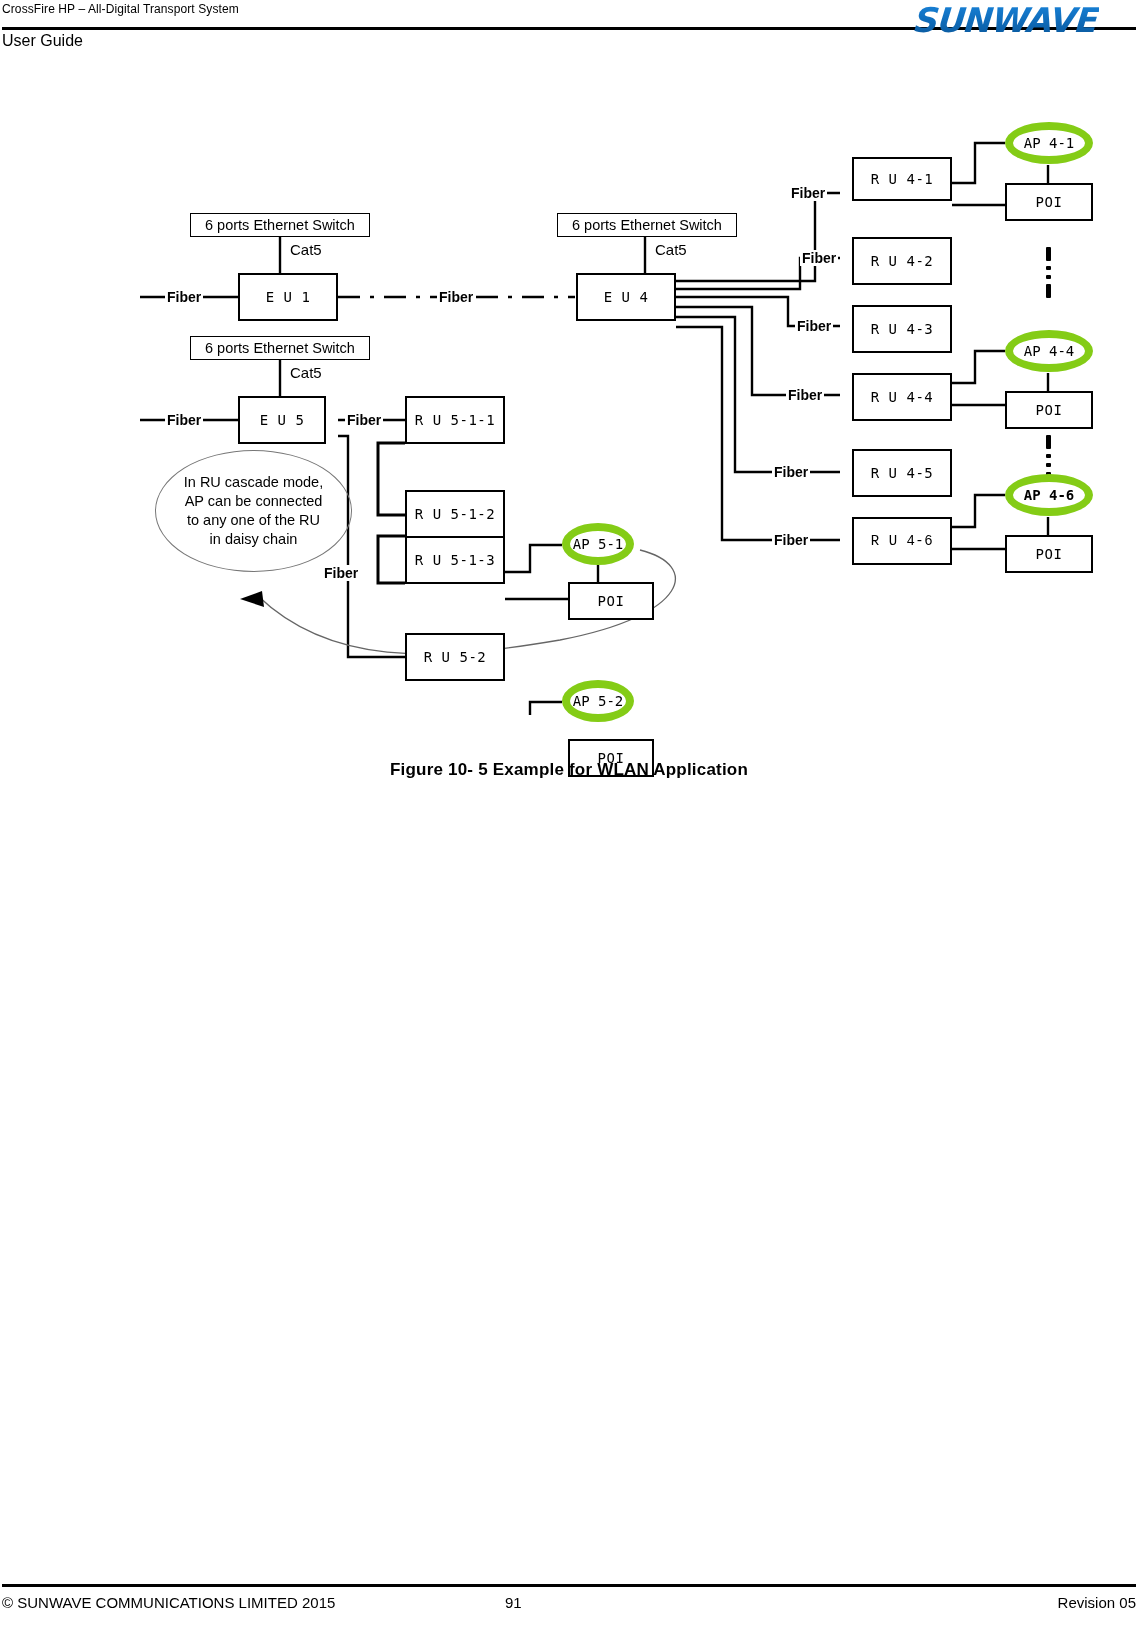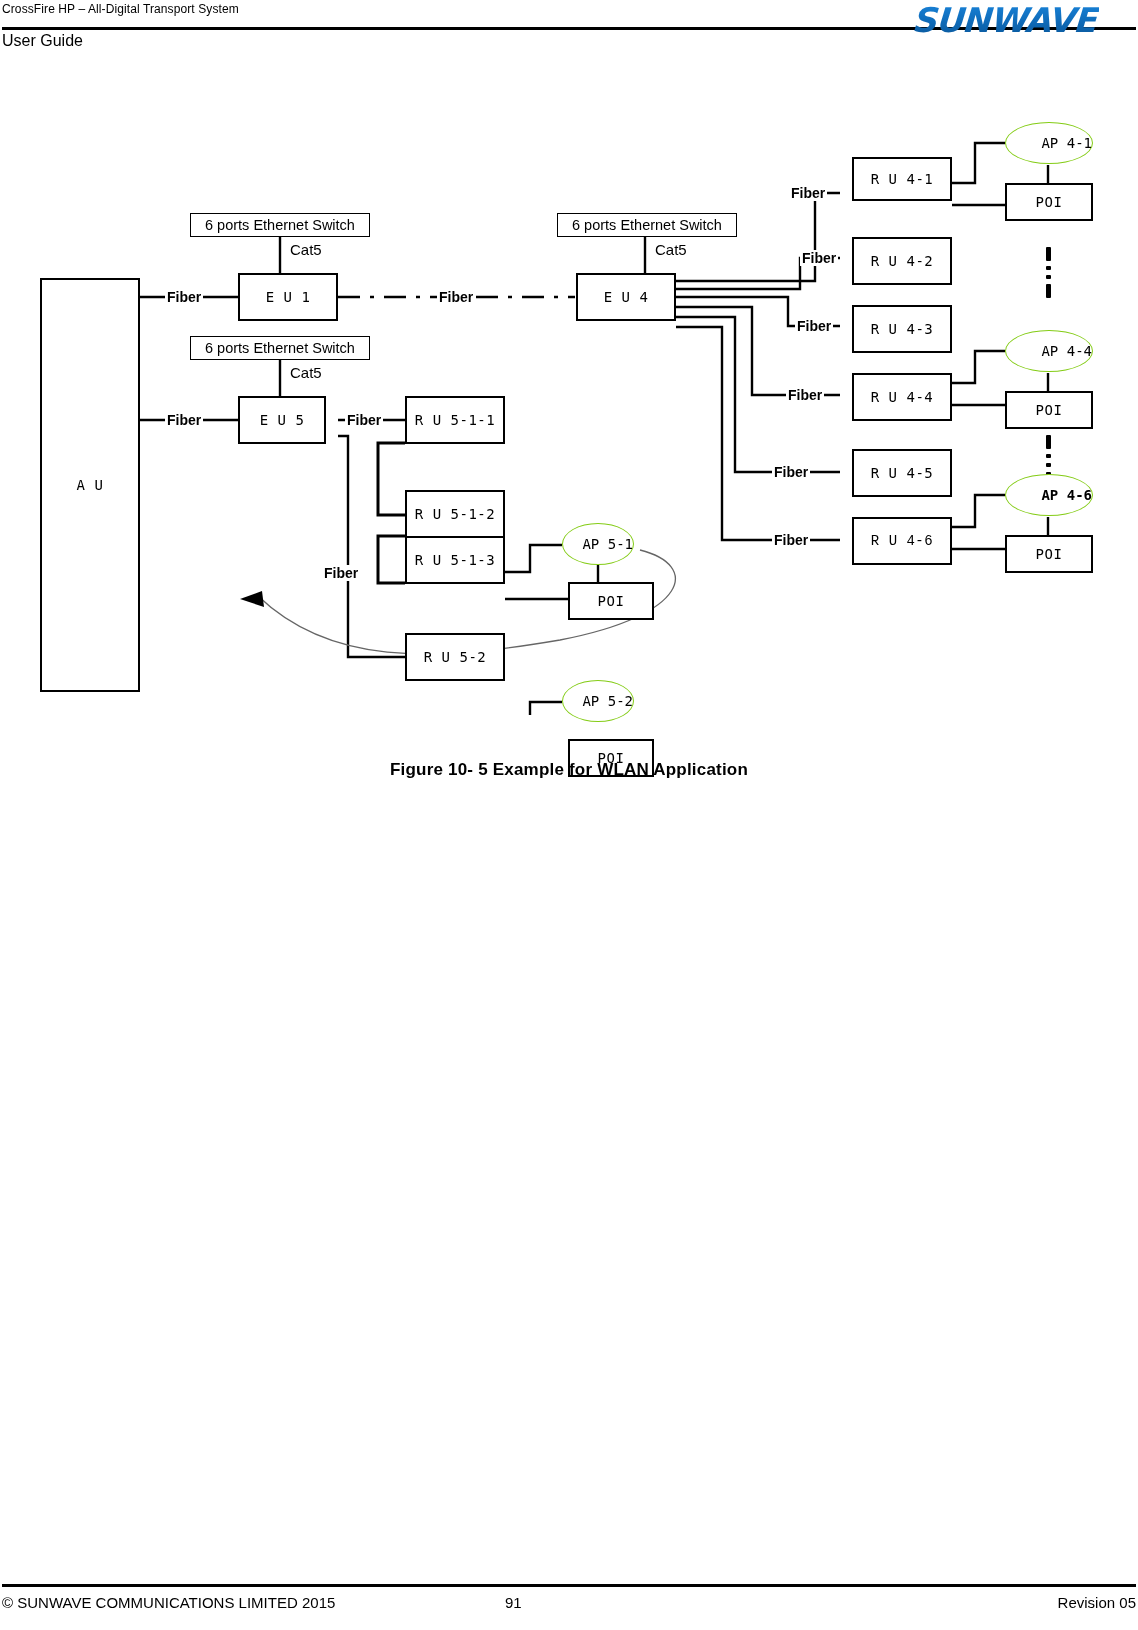--- a/index.html
+++ b/index.html
@@ -26,22 +26,22 @@
   #ftr-right{position:absolute;right:2px;top:24px;font-size:15px;white-space:nowrap;}
   
   #diagram{position:absolute;left:0;top:95px;width:1138px;height:620px;}
   #svg-wires{position:absolute;left:0;top:0;width:1138px;height:620px;}
   .node{position:absolute;box-sizing:border-box;background:#fff;
         display:flex;align-items:center;justify-content:center;text-align:center;}
   .box{border:2.5px solid #000;font-family:"DejaVu Sans Mono", monospace;
        font-size:14px;letter-spacing:.5px;}
   .switch{border:1.6px solid #000;font-family:Liberation Sans, sans-serif;
           font-size:14.5px;letter-spacing:0;}
-  .ellipse{border:1px solid #84cc16;border-radius:50%;
-           font-family:"DejaVu Sans Mono", monospace;font-size:14px;justify-content:flex-end;}
+  .ellipse{border:8px solid #84cc16;border-radius:50%;
+           font-family:"DejaVu Sans Mono", monospace;font-size:14px;}
   .fiber{position:absolute;font-weight:bold;font-size:14px;
          font-family:"Liberation Sans", sans-serif;background:#fff;
          padding:0 2px;white-space:nowrap;}
   .cat5{position:absolute;font-size:15px;font-family:"Liberation Sans", sans-serif;
         background:#fff;padding:0 2px;}
   #note{position:absolute;left:155px;top:355px;width:195px;height:120px;
         border:1.2px solid #777;border-radius:50%;
         display:flex;align-items:center;justify-content:center;}
   #note-text{font-size:14.5px;line-height:1.32;text-align:center;
              font-family:"Liberation Sans", sans-serif;white-space:pre-line;}
@@ -119,23 +119,20 @@
       <path d="M952,454 L1005,454"></path>
       <path d="M1048,422 L1048,440"></path>
     </g>
 
     <g fill="none" stroke="#666" stroke-width="1.3">
       <path d="M640,455 C700,470 690,520 560,545 C430,567 330,570 258,501"></path>
     </g>
     <polygon points="262,496 240,504 264,512" fill="#000"></polygon>
   </svg>
 
-  <div class="node box" id="au" style="left:40px;top:183px;width:100px;height:414px;">
-    <span>A U</span>
-  </div>
 
   <div class="node switch" style="left:190px;top:118px;width:180px;height:24px;">
     <span>6 ports Ethernet Switch</span>
   </div>
   <div class="node switch" style="left:190px;top:241px;width:180px;height:24px;">
     <span>6 ports Ethernet Switch</span>
   </div>
   <div class="node switch" style="left:557px;top:118px;width:180px;height:24px;">
     <span>6 ports Ethernet Switch</span>
   </div>
@@ -239,20 +236,26 @@
   <span class="fiber" style="left:165px;top:317px;">Fiber</span>
   <span class="fiber" style="left:345px;top:317px;">Fiber</span>
   <span class="fiber" style="left:322px;top:470px;">Fiber</span>
   <span class="fiber" style="left:789px;top:90px;">Fiber</span>
   <span class="fiber" style="left:800px;top:155px;">Fiber</span>
   <span class="fiber" style="left:795px;top:223px;">Fiber</span>
   <span class="fiber" style="left:786px;top:292px;">Fiber</span>
   <span class="fiber" style="left:772px;top:369px;">Fiber</span>
   <span class="fiber" style="left:772px;top:437px;">Fiber</span>
 
+  <div id="note">
+    <span id="note-text">In RU cascade mode,
+AP can be connected
+to any one of the  RU
+in daisy chain</span>
+  </div>
 
 </div>
 
 <div id="caption">Figure 10- 5 Example for WLAN Application</div>
 
 <div id="footer">
   <div id="ftr-rule"></div>
   <div id="ftr-left">© SUNWAVE COMMUNICATIONS LIMITED 2015</div>
   <div id="ftr-center">91</div>
   <div id="ftr-right">Revision 05</div>

